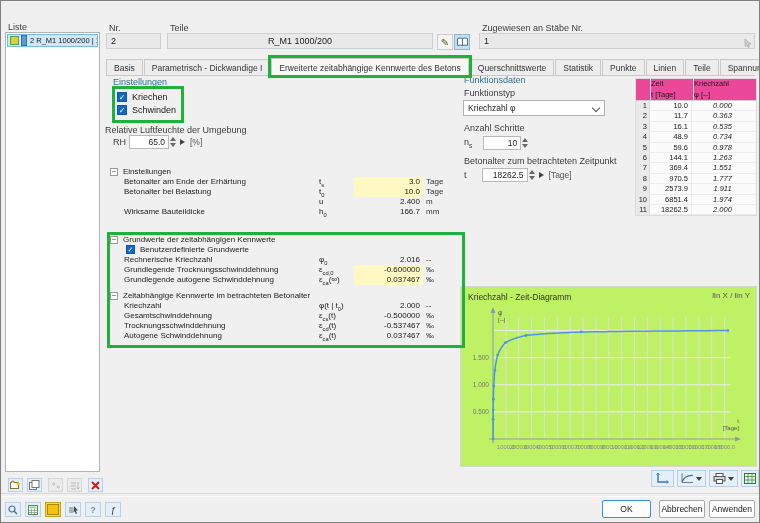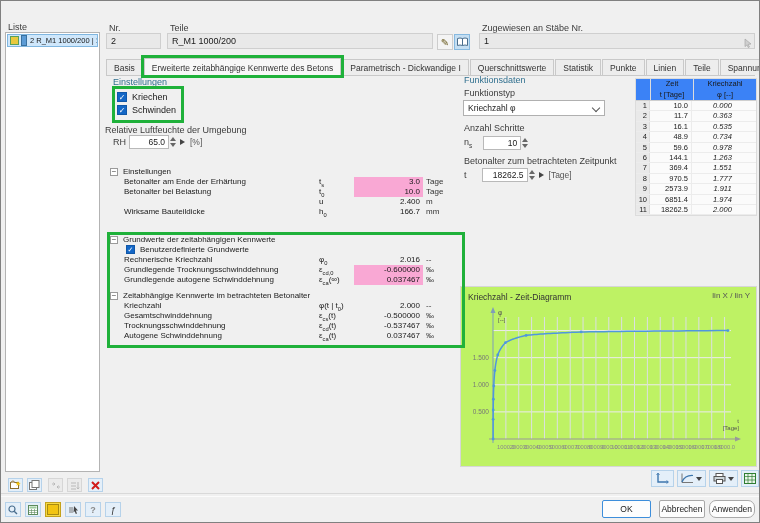--- a/index.html
+++ b/index.html
@@ -43,31 +43,31 @@
   .unitlab{font-size:8.5px;color:#555;margin-left:5px;}
   
   .pgroup{position:absolute;left:107px;width:349px;}
   .phead{display:flex;align-items:center;height:11px;font-size:8px;color:#1a1a1a;}
   .exp{width:8px;height:8px;flex:none;border:1px solid #9a9a9a;background:#fff;font-size:8px;line-height:6px;text-align:center;color:#444;margin:0 5px 0 2px;box-sizing:border-box;cursor:pointer;}
   .ptitle{white-space:nowrap;}
   .prow{position:relative;height:10px;font-size:8px;color:#1a1a1a;}
   .prow .lbl{position:absolute;left:16px;top:0;line-height:10px;white-space:nowrap;}
   .prow .sym{position:absolute;left:211px;top:0;line-height:10px;}
   .prow .val{position:absolute;left:246px;width:69px;top:0;line-height:10px;text-align:right;padding-right:3px;box-sizing:border-box;}
-  .prow .val.edit{background:#f9a8d4;}
+  .prow .val.edit{background:#fef9c3;}
   .prow .unit{position:absolute;left:318px;top:0;line-height:10px;color:#333;}
   .prow .cb{width:9px;height:9px;position:absolute;left:18px;top:0;font-size:7px;line-height:8px;}
   .prow .cbl2{position:absolute;left:32px;top:0;line-height:10px;font-size:8px;}
   sub{font-size:0.72em;}
   
   .drop{position:absolute;left:462px;top:99px;width:142px;height:16px;background:#fff;border:1px solid #b0b0b0;box-sizing:border-box;font-size:8.5px;line-height:14px;color:#1a1a1a;padding:0 4px;cursor:pointer;}
   .caret{position:absolute;right:5px;top:4px;width:5px;height:5px;border-right:1px solid #555;border-bottom:1px solid #555;transform:rotate(45deg);}
   
   .ftable{position:absolute;left:634px;top:77px;width:120px;font-size:7.5px;color:#1a1a1a;border:1px solid #dcdcdc;background:#fbfbfb;}
-  .fthead{display:flex;border-bottom:1px solid #cfcfcf;background:#3b82f6;text-align:center;}
+  .fthead{display:flex;border-bottom:1px solid #cfcfcf;background:#ec4899;}
   .fthead .c1{width:14px;border-right:1px solid #dcdcdc;}
   .fthead .c2{width:42px;border-right:1px solid #dcdcdc;}
   .fthead .c3{flex:1;}
   .fthead div div{line-height:8.5px;padding:1px 0;}
   .ftr{display:flex;height:9.4px;line-height:9.4px;border-bottom:1px solid #ececec;}
   .ftr .n{width:14px;background:#e9e9e9;text-align:right;padding-right:2px;box-sizing:border-box;border-right:1px solid #dcdcdc;}
   .ftr .t{width:42px;text-align:right;padding-right:3px;box-sizing:border-box;border-right:1px solid #ececec;}
   .ftr .p{flex:1;text-align:center;padding-right:3px;box-sizing:border-box;font-style:italic;}
   
   .chartpanel{position:absolute;left:459px;top:285px;width:297px;height:181px;background:#bef264;border:1px solid #d6d6d6;box-sizing:border-box;}
@@ -126,43 +126,43 @@
   <div class="mini" style="left:87px;top:477px;">
     <svg width="9" height="9" viewBox="0 0 9 9">
         <path d="M1 1 L8 8 M8 1 L1 8" stroke="#d11a1a" stroke-width="2" fill="none"></path>
       </svg>
   </div>
 
   <span class="lab" style="left:108px;top:22px;">Nr.</span>
   <div class="field" style="left:105px;top:32px;width:55px;">2</div>
 
   <span class="lab" style="left:169px;top:22px;">Teile</span>
-  <div class="field" style="left:166px;top:32px;width:266px;">R_M1 1000/200</div>
+  <div class="field" style="left:166px;top:32px;width:266px;text-align:center;">R_M1 1000/200</div>
   <div class="ibtn" style="left:436px;border:1px solid #cdcdcd;background:#f4f4f4;">
     <span style="color:#6a5b1e;">✎</span>
   </div>
   <div class="ibtn" style="left:453px;border:1px solid #86b9e0;background:#c4def2;">
     <svg width="11" height="10" viewBox="0 0 11 10">
         <path d="M0.5 1.5 Q3 0.5 5.5 1.5 Q8 0.5 10.5 1.5 L10.5 8.5 Q8 7.5 5.5 8.5 Q3 7.5 0.5 8.5 Z" fill="#fff" stroke="#4a6e8e"></path>
         <path d="M5.5 1.5 L5.5 8.5" stroke="#4a6e8e"></path>
       </svg>
   </div>
 
   <span class="lab" style="left:481px;top:22px;">Zugewiesen an Stäbe Nr.</span>
   <div class="field" style="left:478px;top:32px;width:276px;">1</div>
   <div class="pick">
     <svg width="10" height="10" viewBox="0 0 10 10">
         <path d="M2 1 L8 6 L5 6.4 L6.5 9 L5.3 9.6 L3.9 7 L2 8.6 Z" fill="#cfcfcf" stroke="#9d9d9d" stroke-width="0.6"></path>
       </svg>
   </div>
 
   <div class="tabstrip" id="tabstrip">
       <div class="tab">Basis</div>
+      <div class="tab">Parametrisch - Dickwandige I</div>
       <div class="tab active">Erweiterte zeitabhängige Kennwerte des Betons</div>
-      <div class="tab">Parametrisch - Dickwandige I</div>
       <div class="tab">Querschnittswerte</div>
       <div class="tab">Statistik</div>
       <div class="tab">Punkte</div>
       <div class="tab">Linien</div>
       <div class="tab">Teile</div>
       <div class="tab">Spannungspunkte</div>
     </div>
 
   <span class="hdr" style="left:112px;top:76px;">Einstellungen</span>
   <div id="main-checks">
@@ -507,15 +507,15 @@
   </div>
   <div class="fico" style="left:84px;">
     <span style="color:#8a8a8a;font-weight:bold;">?</span>
   </div>
   <div class="fico" style="left:104px;">
     <span style="font-style:italic;color:#333;">ƒ</span>
   </div>
 
   <div class="btn default" style="left:601px;width:49px;">OK</div>
   <div class="btn" style="left:658px;width:46px;">Abbrechen</div>
-  <div class="btn" style="left:708px;width:46px;border-radius:7px;">Anwenden</div>
+  <div class="btn" style="left:708px;width:46px;">Anwenden</div>
 
 </div>
 
 </body></html>

